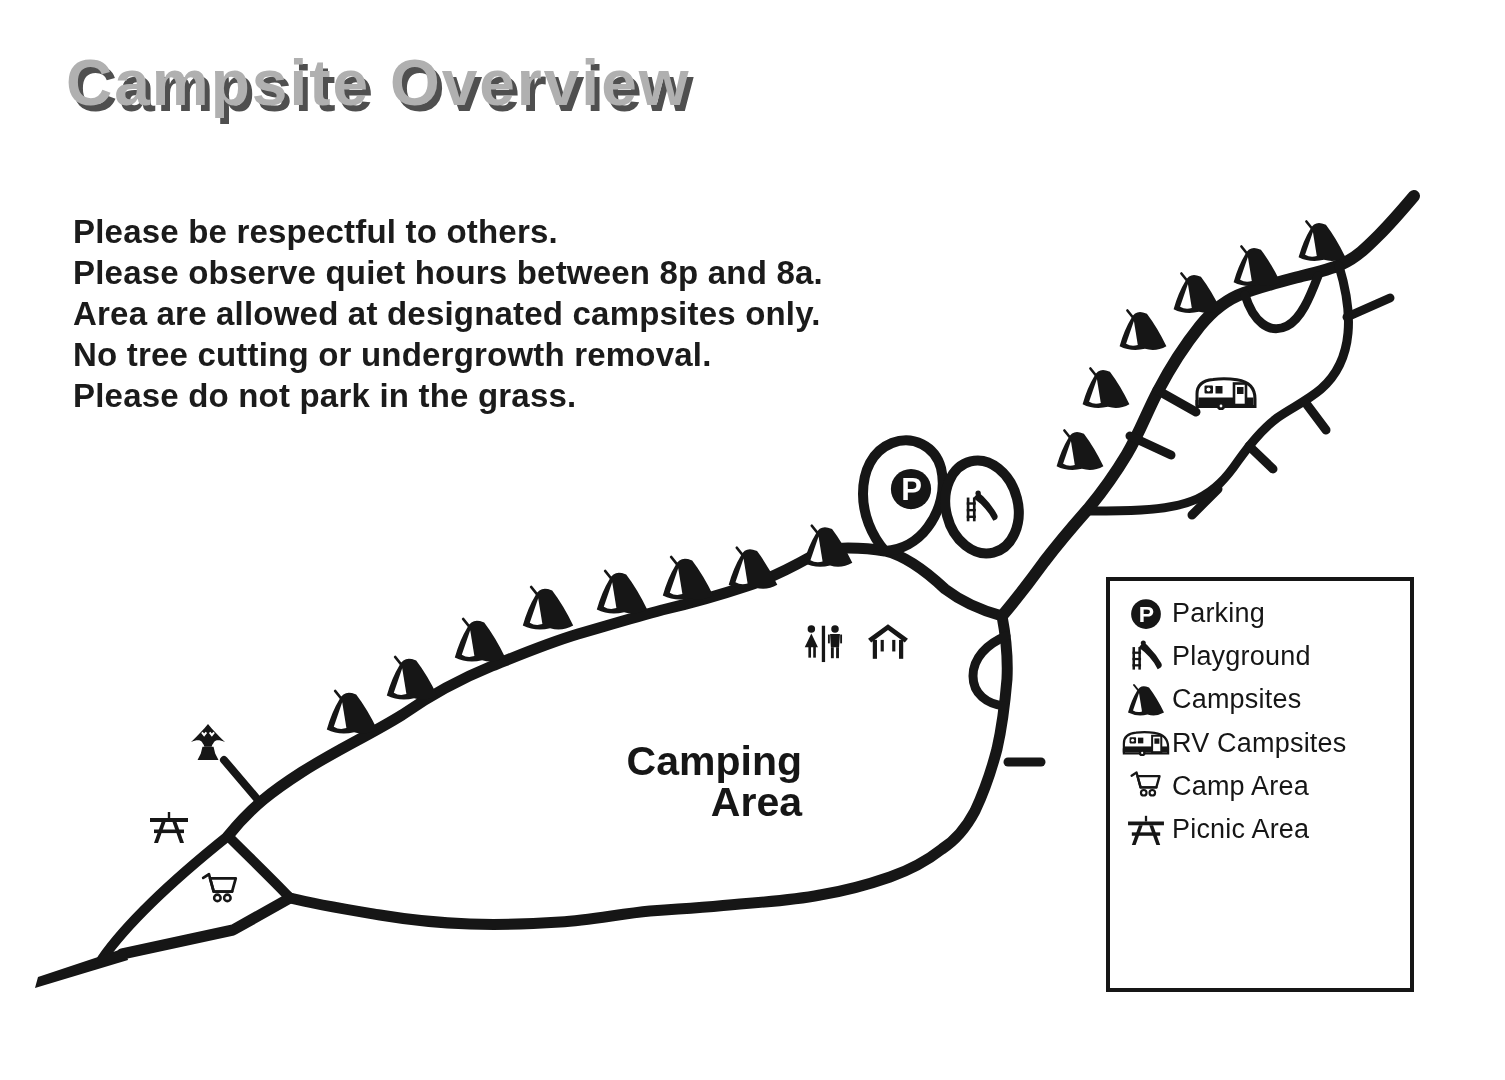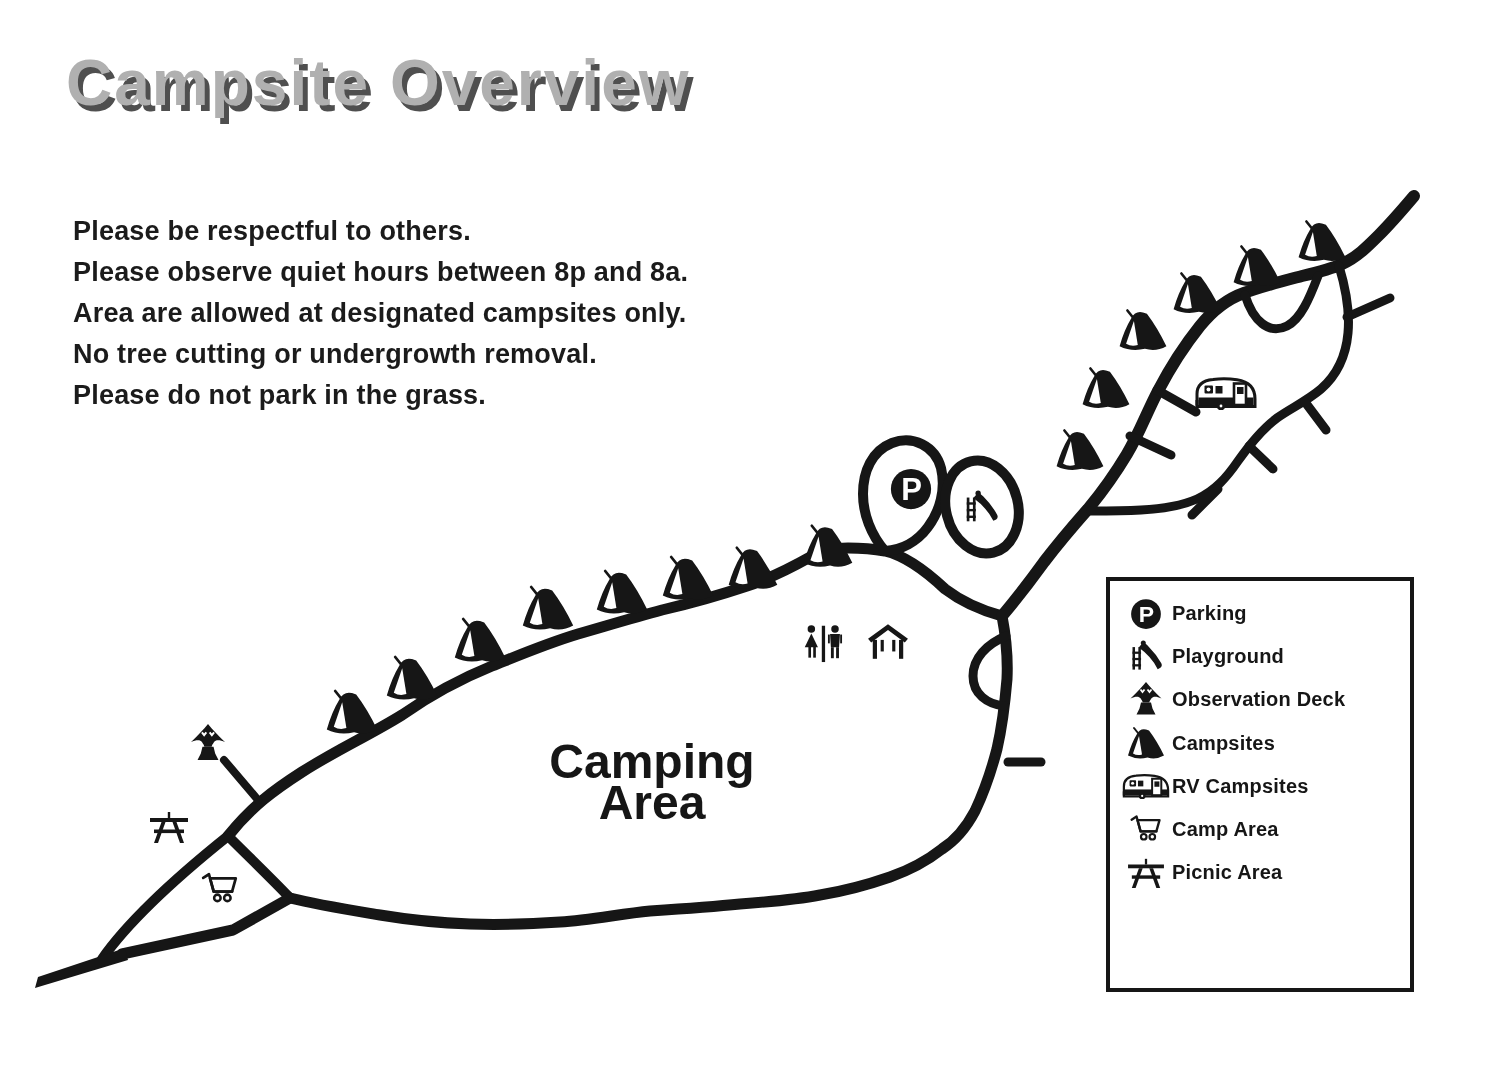--- a/index.html
+++ b/index.html
@@ -16,37 +16,37 @@
   }
   .title{
     position:absolute;left:66px;top:46px;
     font-size:64px;font-weight:bold;letter-spacing:2px;
     color:var(--title-fill);
     text-shadow:5px 6px 0 var(--title-shadow);
     white-space:nowrap;
   }
   .rules{
     position:absolute;left:73px;top:211px;
-    font-size:27px;font-weight:bold;line-height:41px;letter-spacing:0.2px;
+    font-size:33px;font-weight:bold;line-height:41px;letter-spacing:0.2px;
     color:#1b1b1b;white-space:nowrap;
   }
   .map-svg{position:absolute;left:0;top:0;width:1505px;height:1080px;}
   .area-label{
     position:absolute;left:502px;top:741px;width:300px;
-    text-align:center;font-size:48px;font-weight:bold;line-height:41px;
+    text-align:right;font-size:41px;font-weight:bold;line-height:41px;
     white-space:pre-line;color:var(--ink);
   }
   .legend{
     position:absolute;left:1106px;top:577px;width:308px;height:415px;
     border:4px solid var(--ink);background:#fff;
     padding:11px 6px 0 10px;
   }
   .legend-row{display:flex;align-items:center;height:43.2px;}
   .legend-icon-cell{width:52px;display:flex;justify-content:center;align-items:center;flex:0 0 52px;}
-  .legend-label{font-size:20px;font-weight:bold;letter-spacing:0.2px;color:var(--ink);white-space:nowrap;}
+  .legend-label{font-size:27px;font-weight:normal;letter-spacing:0.2px;color:var(--ink);white-space:nowrap;}
   svg text{font-family:"Liberation Sans",sans-serif;}
 </style>
 </head>
 <body>
 
 <div class="page">
 
   <div class="title">Campsite Overview</div>
 
   <div class="rules">
@@ -206,28 +206,20 @@
         <div class="legend-row">
           <div class="legend-icon-cell">
             <svg width="36" height="36" viewBox="0 0 40 40">
               <use href="#sym-playground" width="40" height="40"></use>
             </svg>
           </div>
           <span class="legend-label">Playground</span>
         </div>
         <div class="legend-row">
           <div class="legend-icon-cell">
-            <svg width="40" height="38" viewBox="0 0 40 38">
-              <use href="#sym-deck" width="40" height="38"></use>
-            </svg>
-          </div>
-          <span class="legend-label">Observation Deck</span>
-        </div>
-        <div class="legend-row">
-          <div class="legend-icon-cell">
             <svg width="40" height="34" viewBox="0 0 40 34">
               <use href="#sym-tent" width="40" height="34"></use>
             </svg>
           </div>
           <span class="legend-label">Campsites</span>
         </div>
         <div class="legend-row">
           <div class="legend-icon-cell">
             <svg width="48" height="26" viewBox="0 0 62 34">
               <use href="#sym-rv" width="62" height="34"></use>

